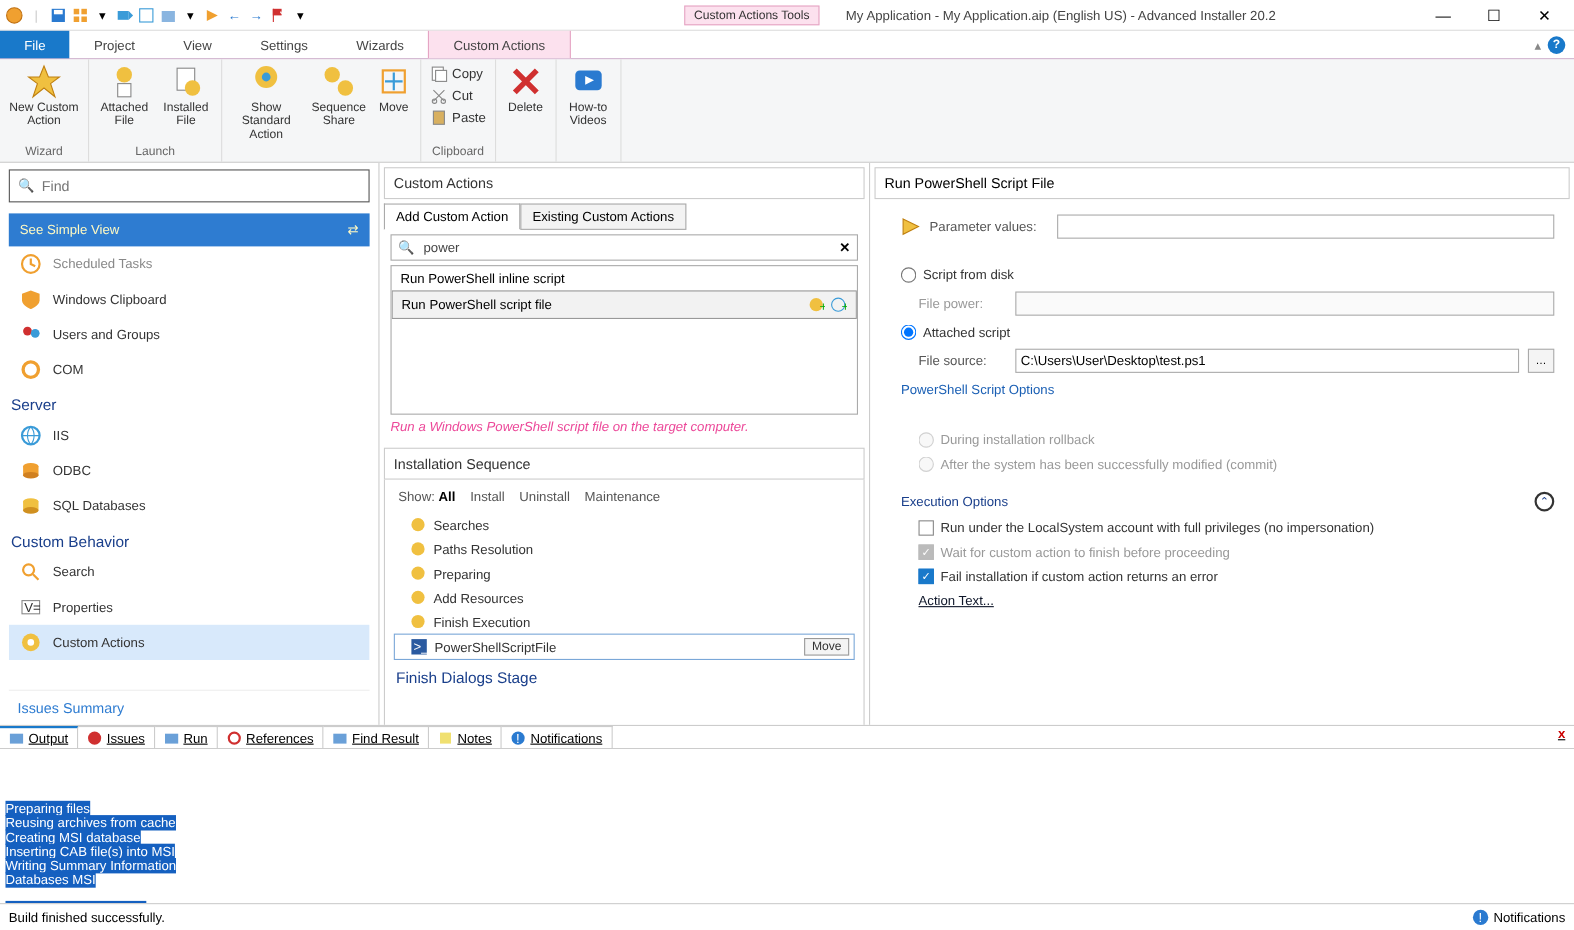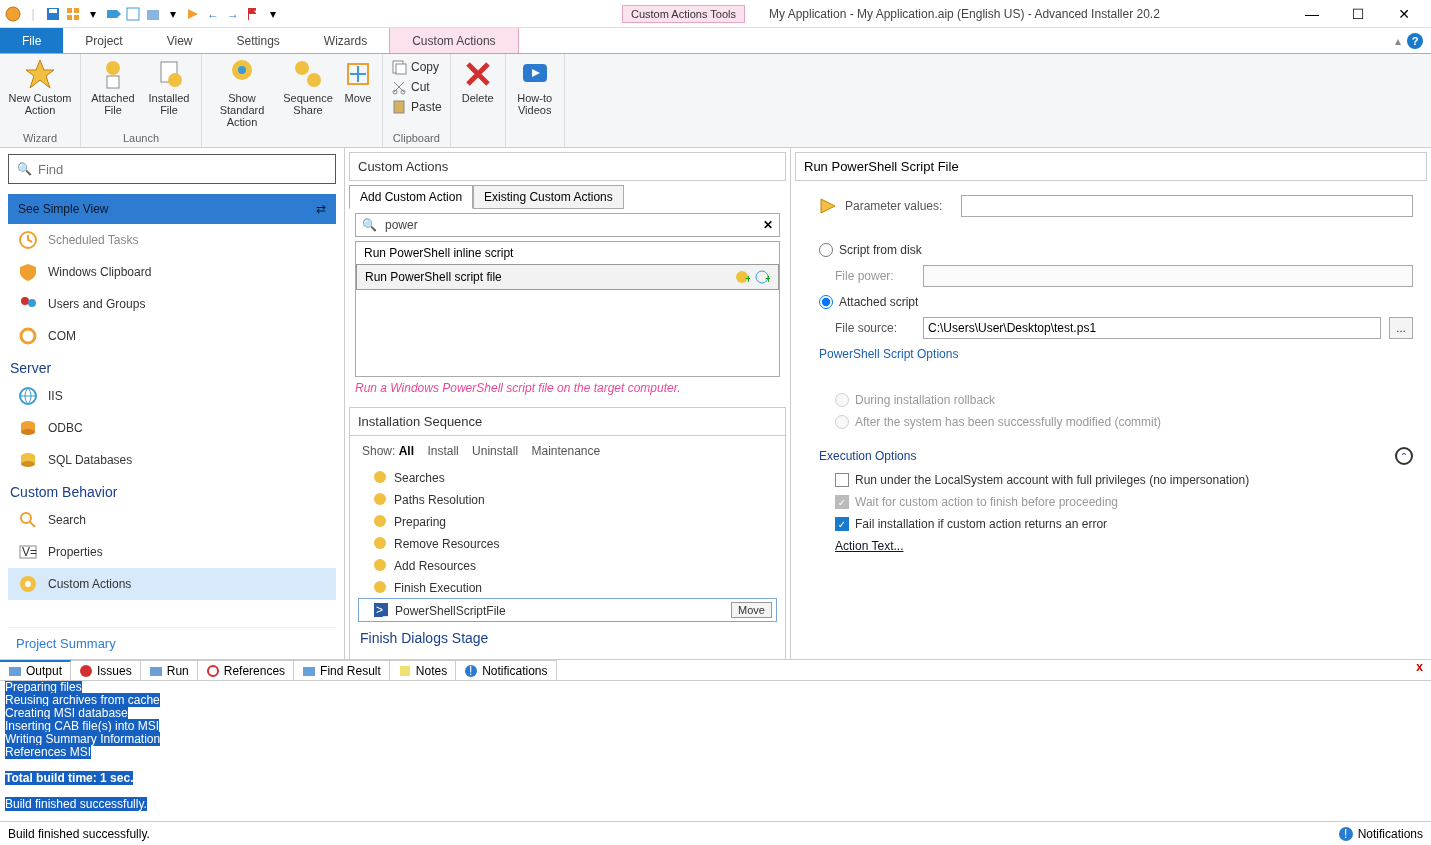--- a/index.html
+++ b/index.html
@@ -34,21 +34,21 @@
 .rbtn-small .icon { width: 16px; height: 16px; }
 .clipstack { display:flex; flex-direction:column; gap:2px; padding-top:2px;}
 
 
 .mainbody { flex: 1; display: flex; overflow: hidden; }
 
 
 .sidebar { width: 345px; border-right: 1px solid #ccc; display: flex; flex-direction: column; padding: 6px 8px 0 8px; overflow:hidden;}
 .findbox { border: 1px solid #555; height: 30px; display: flex; align-items: center; padding: 0 8px; gap:6px;}
 .findbox input { border: none; outline: none; flex:1; font-size:13px; color:#888;}
-.simpleview { background: #2e7cd1; color: #0f172a; padding: 8px 10px; margin-top: 10px; font-size: 13px; display:flex; align-items:center; justify-content:space-between; cursor:pointer;}
+.simpleview { background: #2e7cd1; color: #fef9c3; padding: 8px 10px; margin-top: 10px; font-size: 13px; display:flex; align-items:center; justify-content:space-between; cursor:pointer;}
 .navlist { flex: 1; overflow: hidden; }
 .navcat { color: #1a3f8b; font-size: 14px; padding: 8px 2px 4px 2px; }
 .navitem { display: flex; align-items: center; gap: 10px; padding: 6px 4px 6px 10px; font-size: 13px; color: #333; cursor: pointer; }
 .navitem.cut { color:#888;}
 .navitem.active { background: #d8e9fb; }
 .navitem .nicon { width: 20px; height: 20px; flex-shrink:0;}
 .projsummary { color: #2e7cd1; font-size: 13px; padding: 8px 8px; border-top: 1px solid #eee;}
 
 
 .centerpanel { flex: 1; display: flex; flex-direction: column; border-right: 1px solid #ccc; overflow:hidden; }
@@ -94,21 +94,21 @@
 .linkish { color:#1a5fb4; font-size:12px; cursor:pointer; }
 .secheader { color:#1a3f8b; font-size:14px; display:flex; align-items:center; margin-top:10px;}
 .secheader .collapse { margin-left:auto; width:18px;height:18px; border:2px solid #333; border-radius:50%; display:flex;align-items:center;justify-content:center; font-size:10px; cursor:pointer;}
 .chk { display:flex; align-items:center; gap:6px; font-size:12px; color:#333; cursor:pointer;}
 .chk.dis { color:#999;}
 .chk .cb { width:14px;height:14px; border:1px solid #888; background:#fff; display:flex;align-items:center;justify-content:center; font-size:10px;}
 .chk .cb.on { background:#1979ca; border-color:#1979ca; color:#fff;}
 .chk .cb.ondis { background:#bbb; border-color:#bbb; color:#fff;}
 
 
-.bottomtabs { height: 22px; border-top:1px solid #ccc; border-bottom:1px solid #ccc; display:flex; align-items:stretch; background:#fff;}
+.bottomtabs { height: 22px; border-top:1px solid #ccc; border-bottom:1px solid #ccc; display:flex; align-items:stretch; background:#fff;text-decoration:underline;}
 .bottomtabs .btab { display:flex; align-items:center; gap:4px; padding: 0 8px; border-right:1px solid #ccc; border-top:1px solid #ccc; font-size:11px; cursor:pointer; }
 .bottomtabs .btab.active { background:#fff; border-top:2px solid #1979ca;}
 .bottomtabs .closex { margin-left:auto; color:#c00; font-weight:bold; padding:0 8px; cursor:pointer;}
 .bticon { width:14px; height:14px; }
 
 .output { height: 140px; background:#fff; overflow:hidden; padding:0 4px; font-size:11px; line-height:13px; }
 .output div { background:#1560c0; color:#fff; display:inline-block; padding:0 1px; }
 .output .line { display:block;}
 .output .line span { background:#1560c0; color:#fff;}
 .output .bold span { font-weight:bold;}
@@ -389,21 +389,21 @@
           <span>Properties</span>
         </div>
       <div class="navitem active">
           <svg class="nicon">
             <circle cx="10" cy="10" r="8" fill="#f0c040"></circle>
             <circle cx="10" cy="10" r="3" fill="#fff"></circle>
           </svg>
           <span>Custom Actions</span>
         </div>
     </div>
-    <div class="projsummary">Project Summary</div>
+    <div class="projsummary">Issues Summary</div>
   </div>
 
   <div class="centerpanel">
     <div class="centerheader">Custom Actions</div>
     <div class="subtabs">
       <div class="st active">Add Custom Action</div>
       <div class="st">Existing Custom Actions</div>
     </div>
     <div class="searchline">
       <span>🔍</span>
@@ -452,26 +452,20 @@
       <div class="seqitem">
           <svg class="sqicon">
             <circle cx="8" cy="8" r="6" fill="#f0c040"></circle>
           </svg>
           <span>Preparing</span>
         </div>
       <div class="seqitem">
           <svg class="sqicon">
             <circle cx="8" cy="8" r="6" fill="#f0c040"></circle>
           </svg>
-          <span>Remove Resources</span>
-        </div>
-      <div class="seqitem">
-          <svg class="sqicon">
-            <circle cx="8" cy="8" r="6" fill="#f0c040"></circle>
-          </svg>
           <span>Add Resources</span>
         </div>
       <div class="seqitem">
           <svg class="sqicon">
             <circle cx="8" cy="8" r="6" fill="#f0c040"></circle>
           </svg>
           <span>Finish Execution</span>
         </div>
       <div class="seqitem selected">
         <svg class="sqicon">
@@ -586,26 +580,26 @@
       <svg class="bticon">
         <circle cx="7" cy="7" r="6" fill="#2a7ad0"></circle>
         <text x="5" y="11" fill="#fff" font-size="10">!</text>
       </svg>
       <span>Notifications</span>
     </div>
   <div class="closex">x</div>
 </div>
 
 <div class="output" id="output-lines">
-    <div class="line" style="background: transparent;"><span>Preparing files</span></div>
+    <div class="line" style="background: transparent; margin-top: 48px;"><span>Preparing files</span></div>
     <div class="line" style="background: transparent;"><span>Reusing archives from cache</span></div>
     <div class="line" style="background: transparent;"><span>Creating MSI database</span></div>
     <div class="line" style="background: transparent;"><span>Inserting CAB file(s) into MSI</span></div>
     <div class="line" style="background: transparent;"><span>Writing Summary Information</span></div>
-    <div class="line" style="background: transparent;"><span>References MSI</span></div>
+    <div class="line" style="background: transparent;"><span>Databases MSI</span></div>
     <div class="line" style="background: transparent;">&nbsp;</div>
     <div class="line bold" style="background: transparent;"><span>Total build time: 1 sec.</span></div>
     <div class="line" style="background: transparent;">&nbsp;</div>
     <div class="line" style="background: transparent;"><span>Build finished successfully.</span></div>
   </div>
 
 <div class="statusbar">
   <span>Build finished successfully.</span>
   <div class="notif">
     <svg width="16" height="16">

